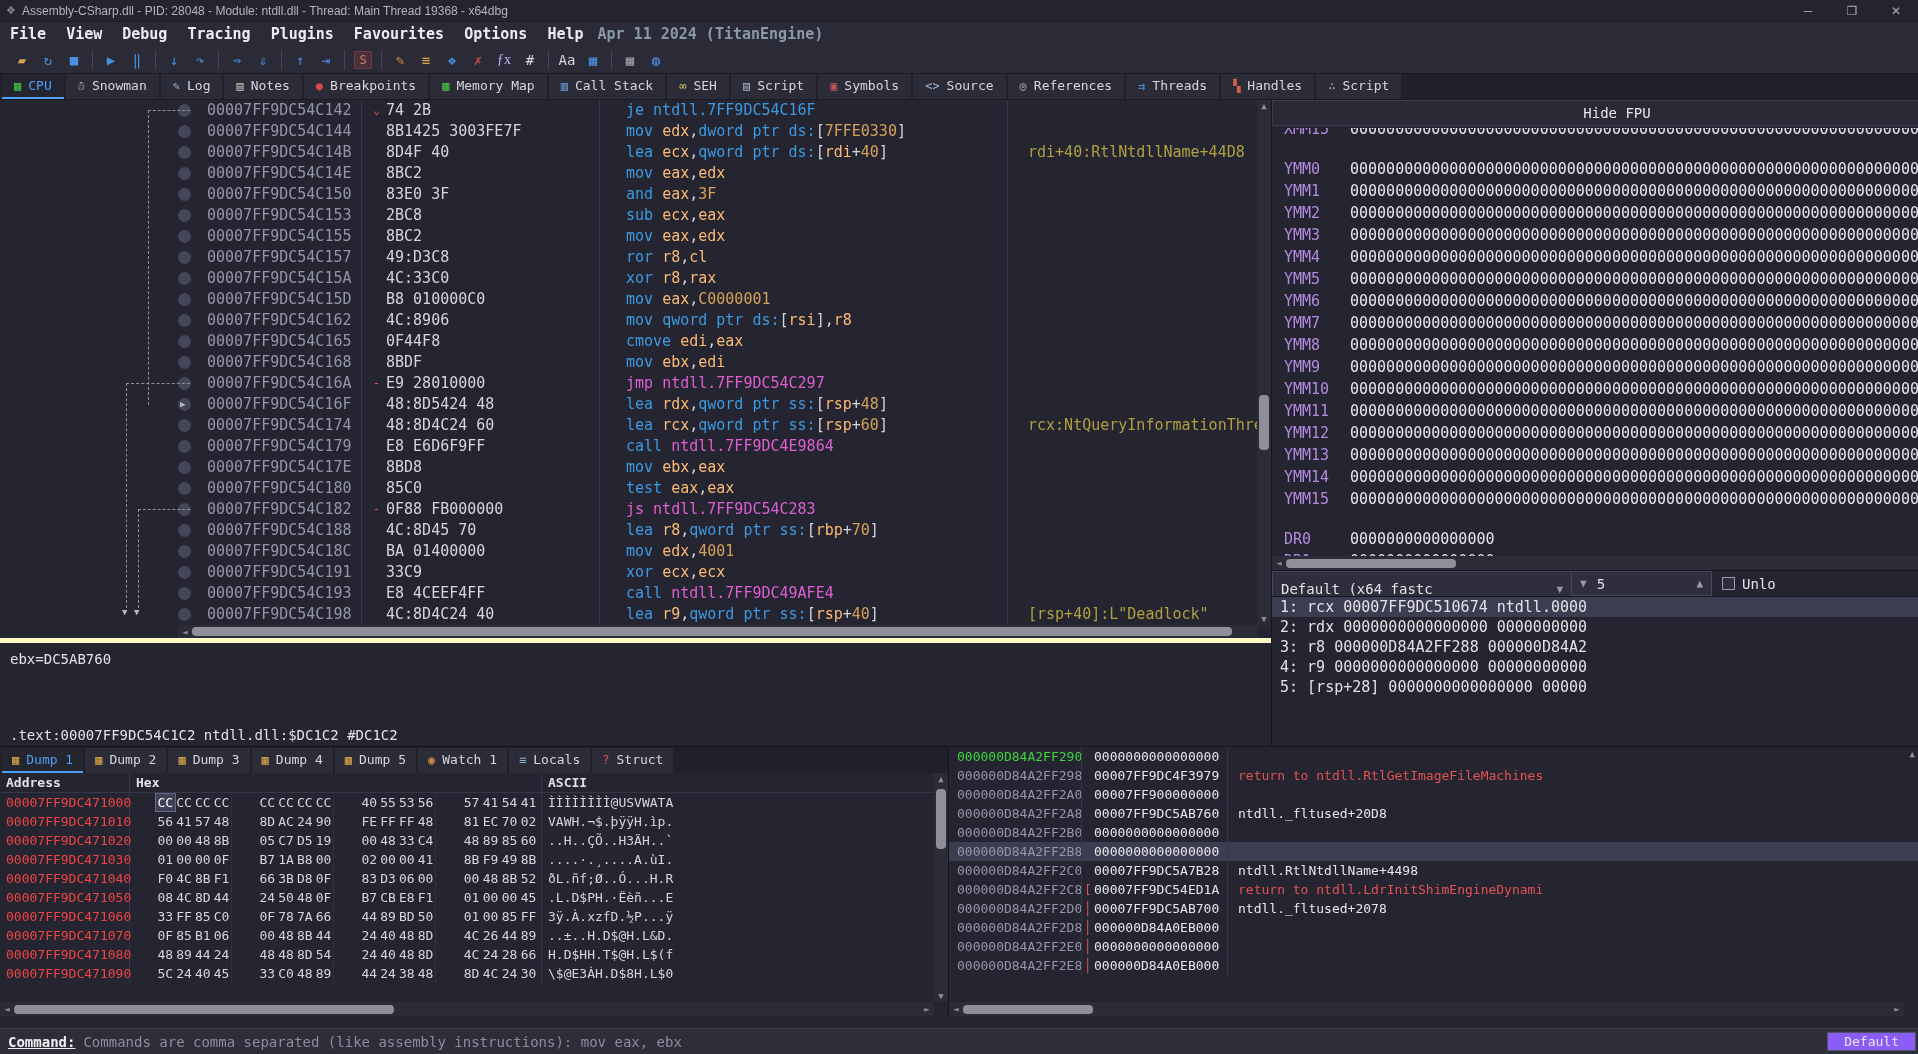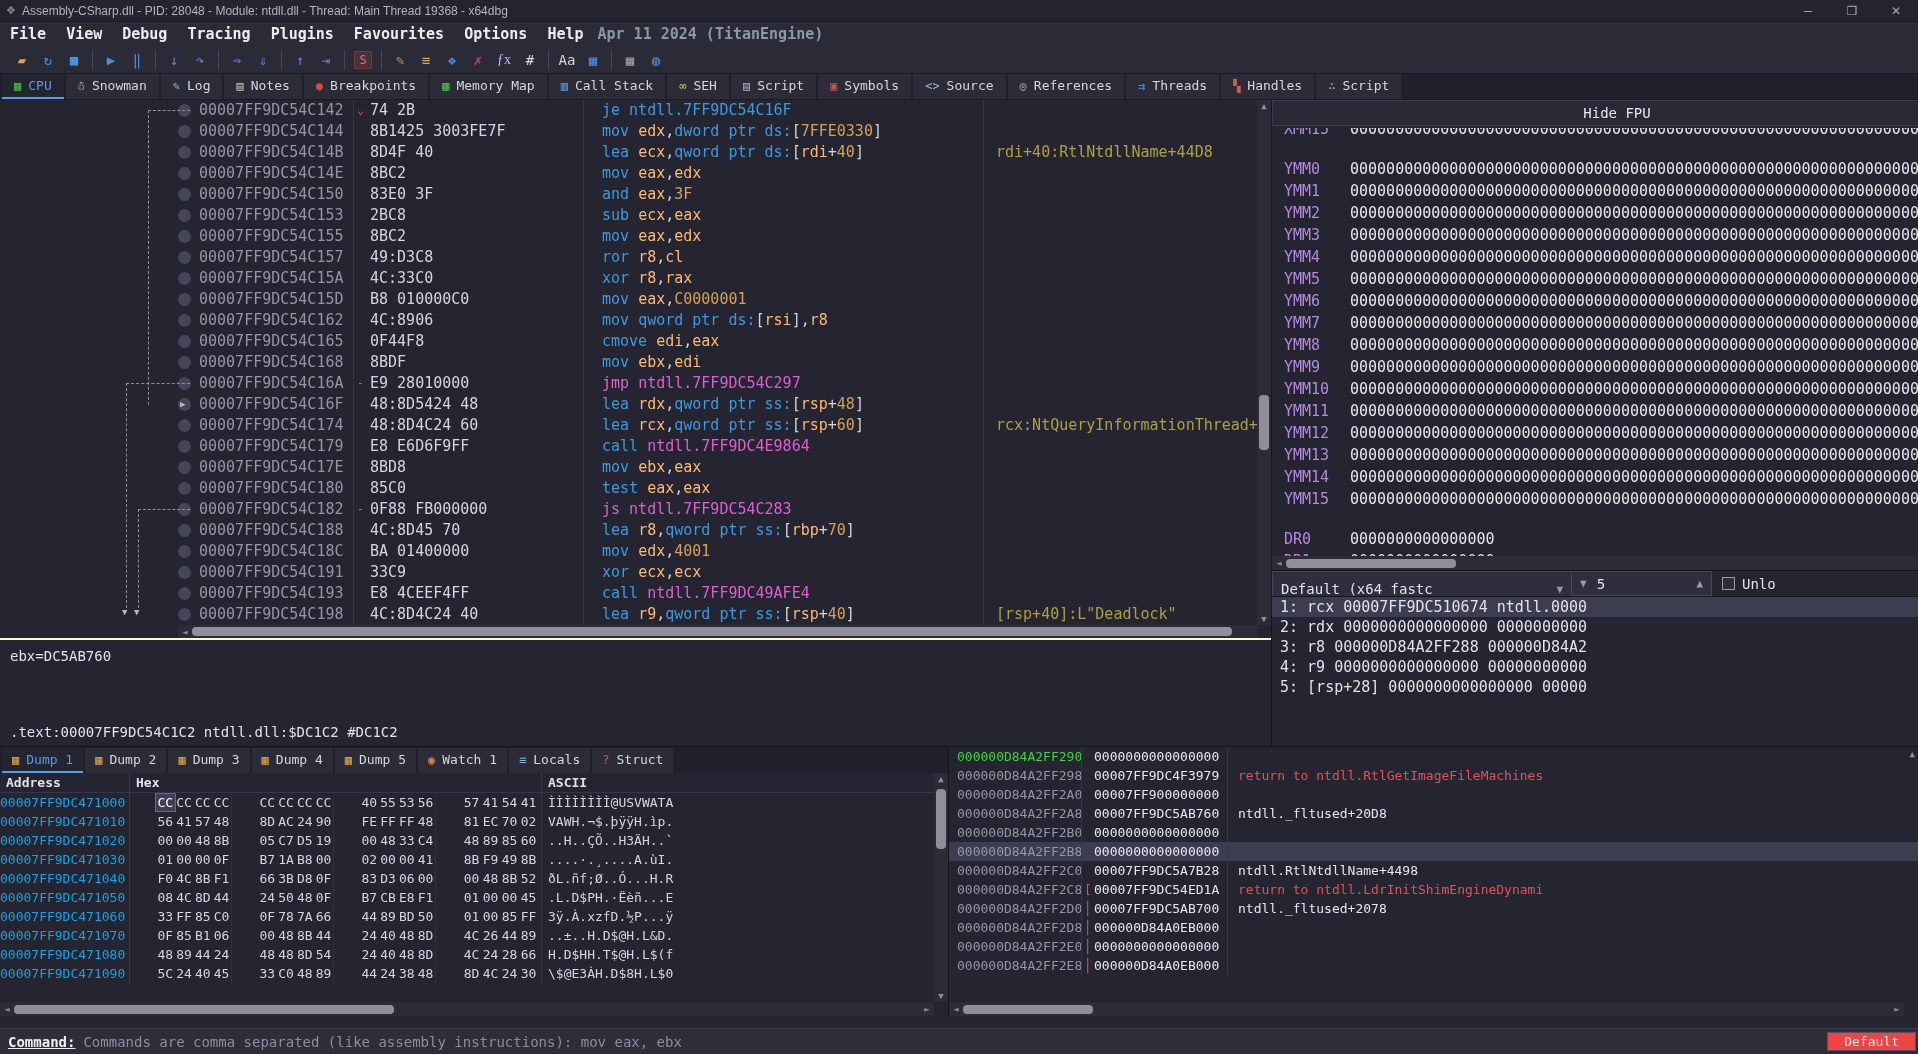--- a/index.html
+++ b/index.html
@@ -31,42 +31,42 @@
   .tabbar{height:26px;background:#20202b;border-bottom:1px solid #1a1a22;
     display:flex;align-items:flex-end;padding-left:2px;}
   .tab{height:25px;display:flex;align-items:center;background:#2c2c39;margin-right:2px;
     padding:0 12px;font-size:13px;color:#d6d6de;border-bottom:2px solid rgba(0,0,0,0);}
   .tab.active{background:#252530;color:#4d9ff5;border-bottom:2px solid #4d9ff5;}
   .ticon{margin-right:7px;font-size:12px;}
   
   .main{display:flex;height:646px;}
   .left-col{width:1272px;display:flex;flex-direction:column;border-right:1px solid #15151d;}
   .disasm{position:relative;height:538px;background:#252531;overflow:hidden;}
-  .drow{height:21px;display:flex;align-items:center;font-size:15px;white-space:pre;padding-left:178px;}
+  .drow{height:21px;display:flex;align-items:center;font-size:15px;white-space:pre;padding-left:178px;gap:8px;}
   .dot{width:13px;height:13px;border-radius:50%;background:#46465a;margin-right:8px;flex:none;}
   .c-addr{width:155px;flex:none;color:#9595a8;height:21px;line-height:21px;border-right:1px solid #36364a;}
   .c-bytes{width:230px;flex:none;color:#d5d5dc;height:21px;line-height:21px;position:relative;
     padding-left:16px;border-right:1px solid #36364a;}
   .mark{position:absolute;left:3px;top:0;color:#e35252;font-size:12px;}
   .c-instr{width:400px;flex:none;height:21px;line-height:21px;padding-left:18px;border-right:1px solid #36364a;}
   .c-comment{height:21px;line-height:21px;padding-left:12px;color:#b0a040;}
   .tk-m{color:#3d9ae0;} .tk-r{color:#fdba74;} .tk-n{color:#d5a158;}
   .tk-p{color:#de5fd0;} .tk-d{color:#d5d5dc;}
   .jline{position:absolute;border-left:1px dashed #8f8f9e;width:0;}
   .jstub{position:absolute;border-top:1px dashed #8f8f9e;height:0;}
   .jarrow{position:absolute;color:#b8b8c4;font-size:9px;line-height:9px;}
   .dhscroll{position:absolute;bottom:0;left:178px;right:14px;height:13px;background:#2c2c38;
     display:flex;align-items:center;}
   .dvscroll{position:absolute;top:0;right:0;bottom:13px;width:14px;background:#2c2c38;}
   .sb-arrow{color:#8f8f9c;font-size:9px;width:14px;text-align:center;flex:none;}
   .thumb-h{height:9px;background:#8f8f9c;border-radius:4px;}
   .thumb-v{position:absolute;left:2px;width:10px;background:#8f8f9c;border-radius:4px;}
   .sb-top{position:absolute;top:1px;left:0;} .sb-bot{position:absolute;bottom:1px;left:0;}
   
-  .infobox{height:108px;background:#252531;border-top:2px solid #fef9c3;position:relative;
+  .infobox{height:108px;background:#252531;border-top:5px solid #fef9c3;position:relative;
     font-size:14px;padding:8px 10px;}
   .info2{position:absolute;left:10px;top:84px;}
   
   .right-panel{flex:1;background:#252531;display:flex;flex-direction:column;position:relative;}
   .hidefpu{height:26px;line-height:24px;text-align:center;font-size:14px;color:#e6e6ea;
     background:#2a2a36;border:1px solid #3c3c4e;}
   .reglist{height:430px;overflow:hidden;padding:2px 16px 0 12px;font-size:15px;}
   .regrow{height:22px;line-height:22px;display:flex;white-space:pre;}
   .regrow.blank{height:18px;}
   .rname{width:66px;flex:none;color:#b48ae0;}
@@ -90,21 +90,21 @@
   
   .bottom{display:flex;height:270px;border-top:1px solid #15151d;}
   .dump-pane{width:948px;position:relative;background:#252531;}
   .dump-tabs{height:26px;background:#20202b;display:flex;align-items:flex-end;padding-left:2px;}
   .dump-head{height:20px;display:flex;align-items:center;font-size:13px;font-weight:bold;color:#e2e2e8;
     border-bottom:1px solid #36364a;}
   .h-addr{width:130px;padding-left:6px;border-right:1px solid #36364a;height:20px;line-height:20px;}
   .h-hex{width:412px;padding-left:6px;border-right:1px solid #36364a;height:20px;line-height:20px;}
   .h-ascii{flex:1;padding-left:6px;}
   .dumprow{height:19px;display:flex;align-items:center;font-size:13px;white-space:pre;}
-  .d-addr{width:130px;flex:none;color:#0ea5e9;height:19px;line-height:19px;border-right:1px solid #36364a;}
+  .d-addr{width:130px;flex:none;padding-left:6px;color:#ef4444;height:19px;line-height:19px;border-right:1px solid #36364a;}
   .d-hex{width:412px;flex:none;display:flex;height:19px;border-right:1px solid #36364a;}
   .hexgroup{width:102px;flex:none;display:flex;align-items:center;border-right:1px solid #30303f;height:19px;padding-left:26px;}
   .hexgroup:last-child{border-right:none;}
   .byte{width:25px;text-align:center;color:#d5d5dc;line-height:17px;}
   .byte.sel{background:#3f3f55;outline:1px solid #6a6a85;color:#ffffff;}
   .d-ascii{padding-left:6px;color:#d5d5dc;height:19px;line-height:19px;}
   .dump-vscroll{position:absolute;top:26px;right:0;bottom:14px;width:14px;background:#2c2c38;}
   .pane-hscroll{position:absolute;bottom:0;left:0;right:14px;height:14px;background:#2c2c38;
     display:flex;align-items:center;}
   .stack-pane{flex:1;position:relative;background:#252531;border-left:1px solid #15151d;}
@@ -116,21 +116,21 @@
   .s-brk{width:12px;flex:none;color:#e35252;text-align:center;}
   .s-note{padding-left:10px;color:#e6e6ea;border-left:1px solid #36364a;height:19px;line-height:19px;}
   .s-note.red{color:#e35252;}
   .stack-up{position:absolute;top:2px;right:3px;color:#8f8f9c;font-size:9px;}
   
   .gap{height:12px;background:#252530;}
   .commandbar{height:26px;background:#2e2e3b;border-top:1px solid #3c3c4e;display:flex;
     align-items:center;font-size:14px;}
   .cmd-label{font-weight:bold;padding:0 8px;color:#f0f0f4;text-decoration:underline;}
   .cmd-input{flex:1;color:#8d8d9c;white-space:pre;overflow:hidden;}
-  .cmd-default{background:#ef4444;border:1px solid #50506a;padding:1px 16px;margin-right:2px;
+  .cmd-default{background:#8b5cf6;border:1px solid #50506a;padding:1px 16px;margin-right:2px;
     font-size:13px;color:#e6e6ea;}
 </style>
 </head>
 <body>
 
 <div class="titlebar">
   <span class="app-icon">❖</span>
   <span>Assembly-CSharp.dll - PID: 28048 - Module: ntdll.dll - Thread: Main Thread 19368 - x64dbg</span>
   <div class="win-controls">
     <span class="win-btn">─</span>

